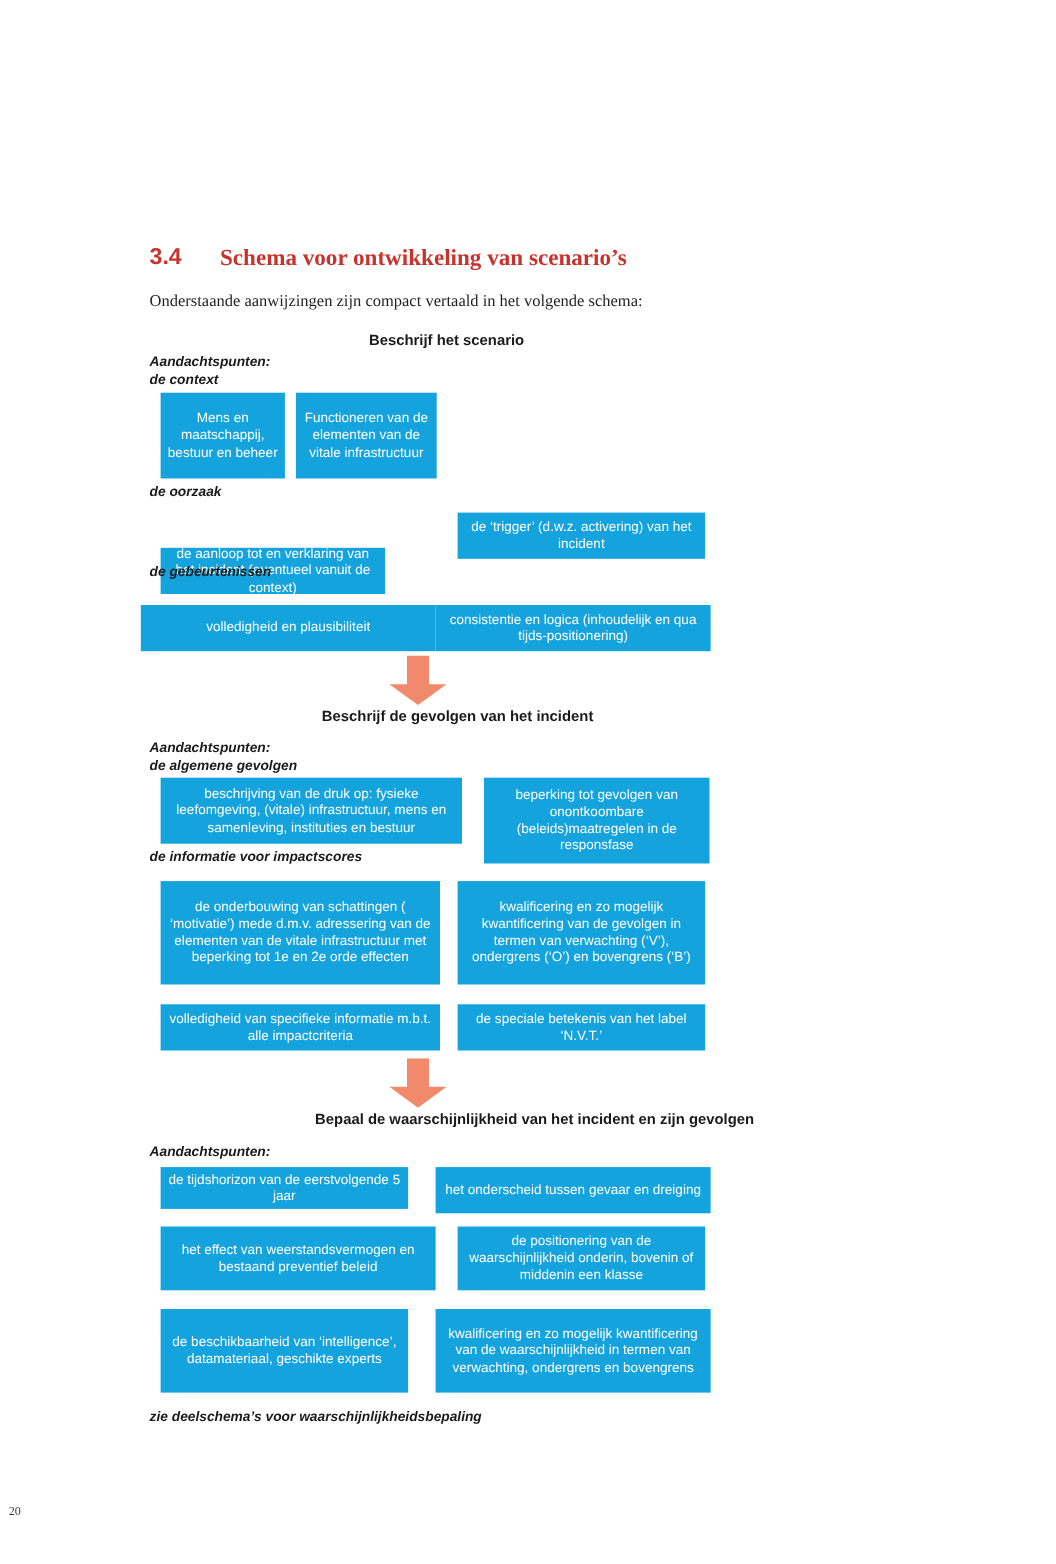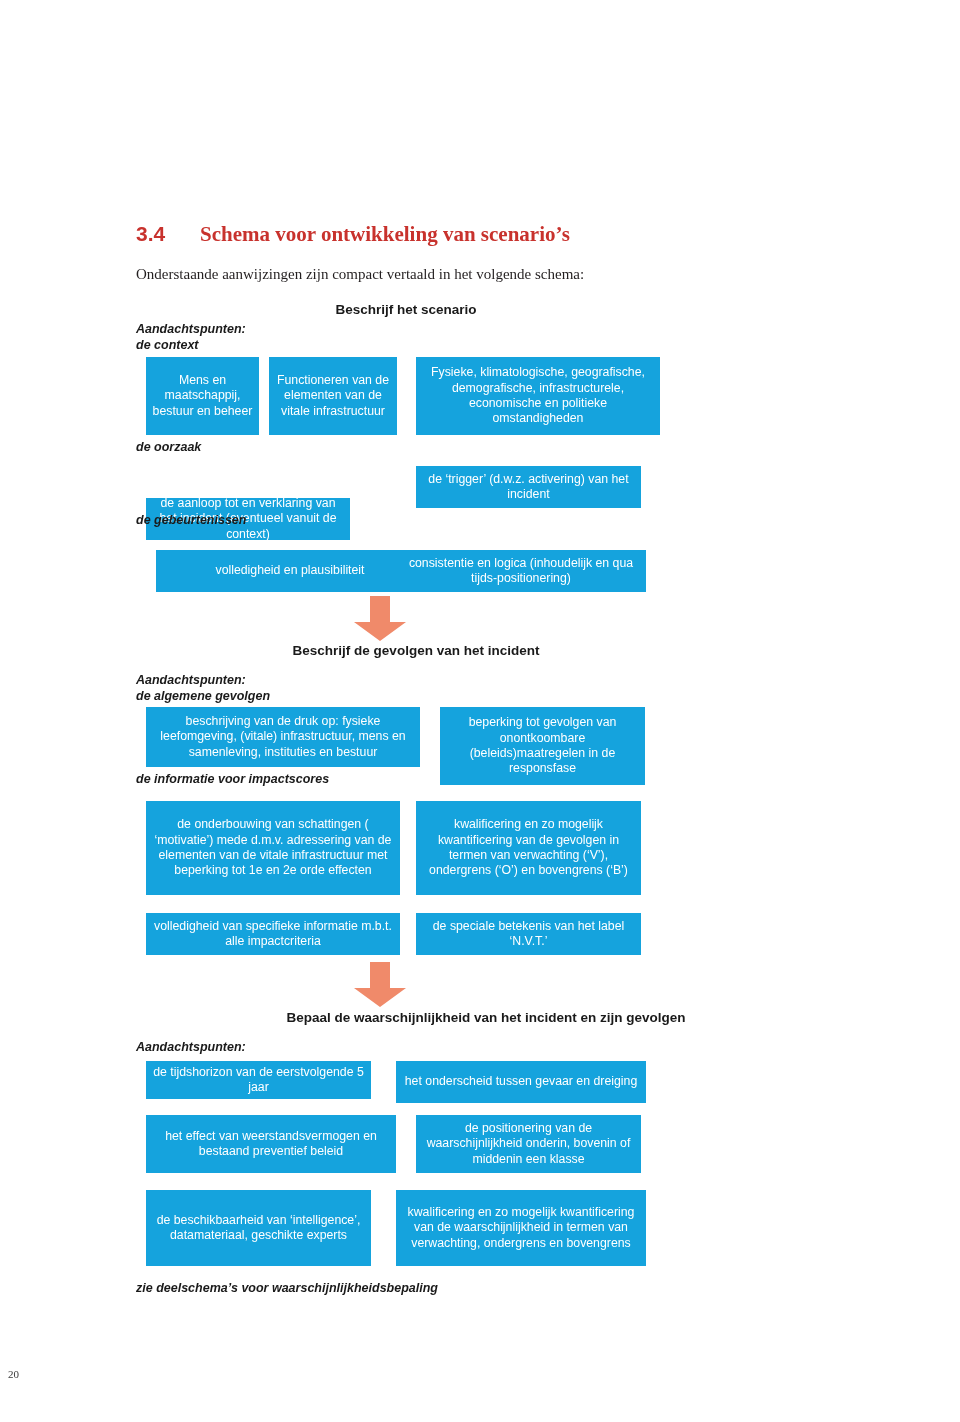--- a/index.html
+++ b/index.html
@@ -88,36 +88,33 @@
 
   <div class="aandacht" style="left:136px;top:322px;">Aandachtspunten:</div>
   <div class="subhead" style="left:136px;top:338px;">de context</div>
 
   <div class="box" style="left:146px;top:357px;width:113px;height:78px;">
     <span>Mens en maatschappij, bestuur en beheer</span>
   </div>
   <div class="box" style="left:269px;top:357px;width:128px;height:78px;">
     <span>Functioneren van de elementen van de vitale infrastructuur</span>
   </div>
-  <div class="box" style="left:416px;top:357px;width:244px;height:78px;">
-    <span>Fysieke, klimatologische, geografische, demografische, infrastructurele, economische en politieke omstandigheden</span>
-  </div>
 
   <div class="subhead" style="left:136px;top:440px;">de oorzaak</div>
 
   <div class="box" style="left:146px;top:466px;width:204px;height:42px;margin-top:32px;">
     <span>de aanloop tot en verklaring van het incident (eventueel vanuit de context)</span>
   </div>
   <div class="box" style="left:416px;top:466px;width:225px;height:42px;">
     <span>de ‘trigger’ (d.w.z. activering) van het incident</span>
   </div>
 
   <div class="subhead" style="left:136px;top:513px;">de gebeurtenissen</div>
 
-  <div class="box" style="left:156px;top:550px;width:268px;height:42px;">
+  <div class="box" style="left:128px;top:550px;width:268px;height:42px;">
     <span>volledigheid en plausibiliteit</span>
   </div>
   <div class="box" style="left:396px;top:550px;width:250px;height:42px;justify-content:flex-end;">
     <span>consistentie en logica (inhoudelijk en qua tijds-positionering)</span>
   </div>
 
   <svg class="arrow" style="left:352px;top:596px;" width="56" height="46" viewBox="0 0 56 46">
     <polygon points="18,0 38,0 38,26 54,26 28,45 2,26 18,26" fill="#f08a6a"></polygon>
   </svg>
 

